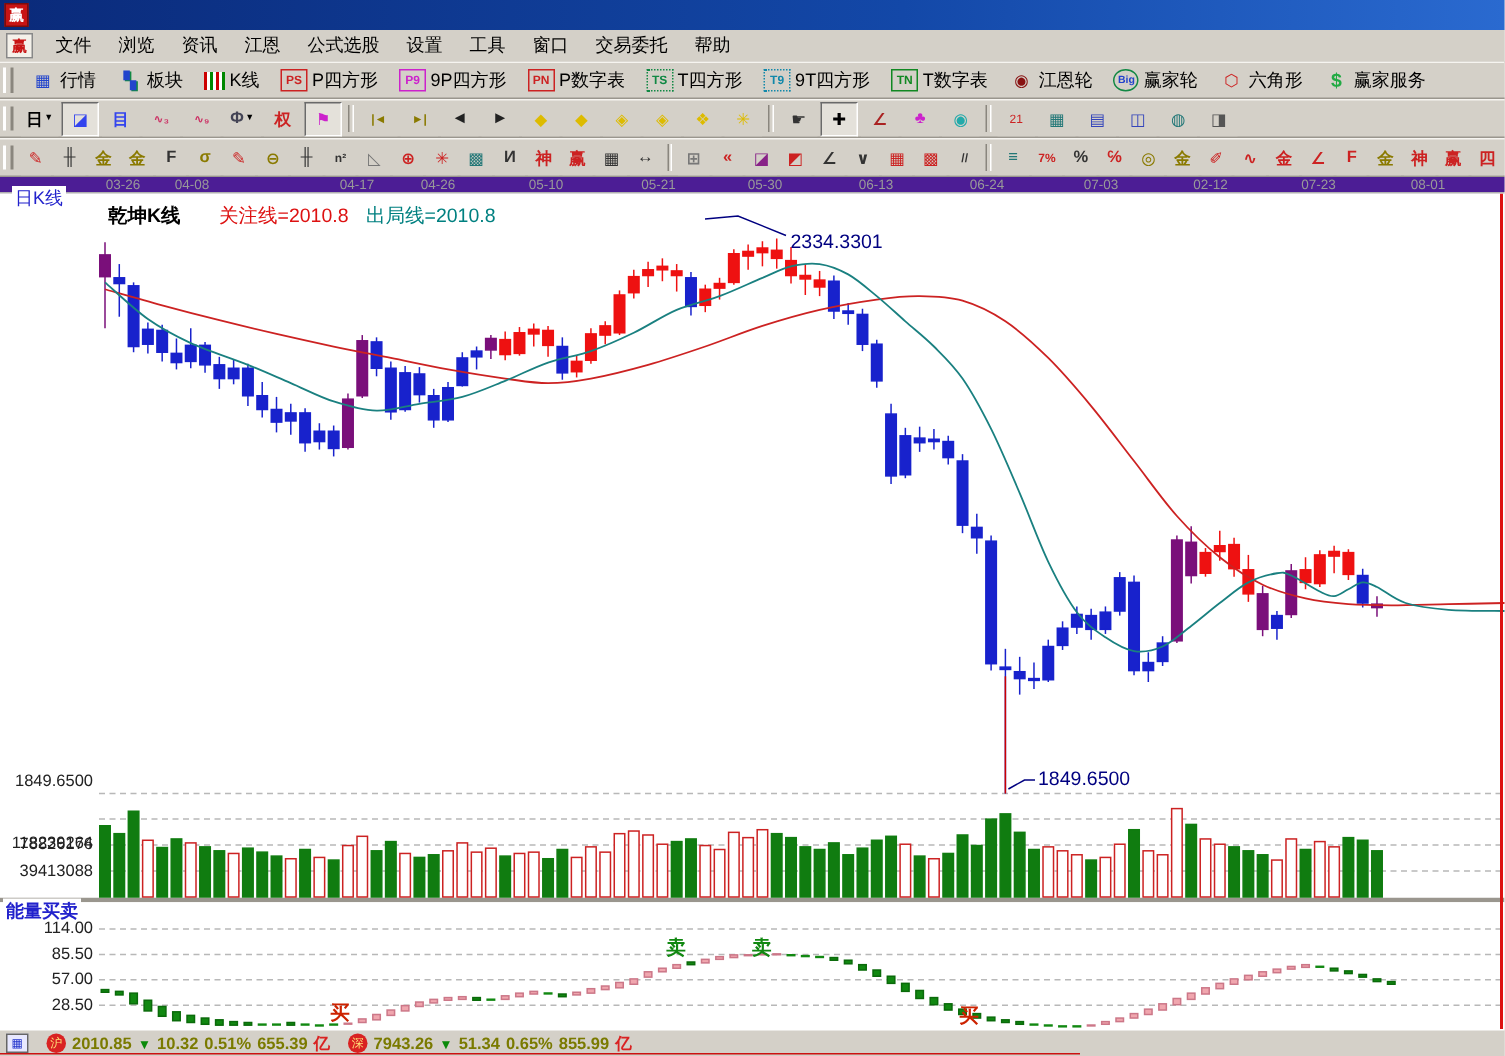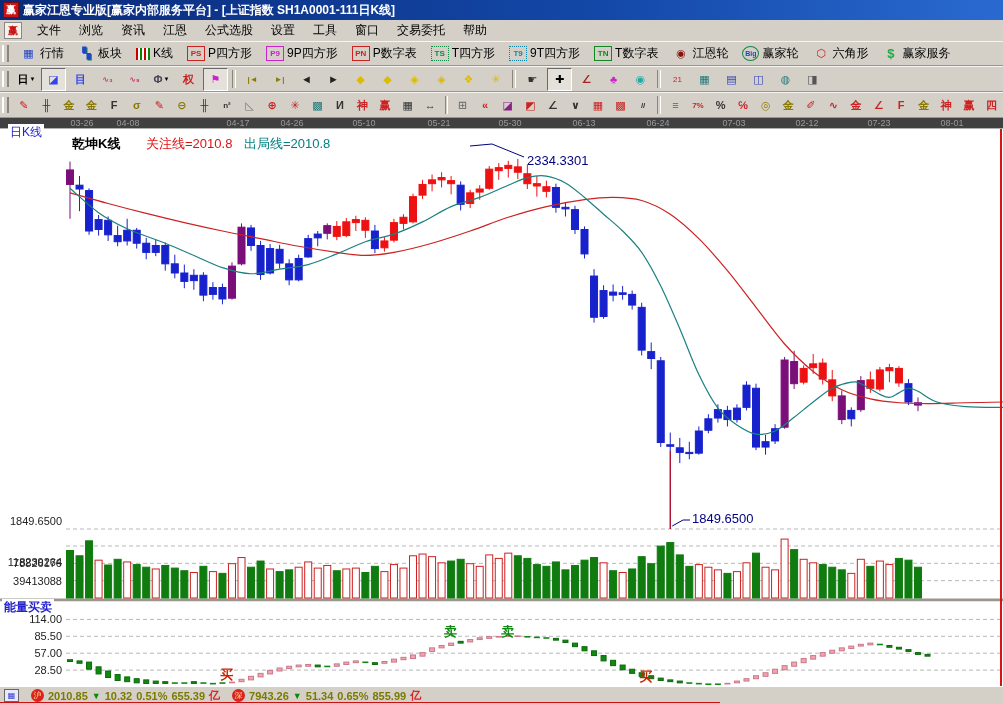--- a/index.html
+++ b/index.html
@@ -31,21 +31,21 @@
   .tb1icon{display:inline-flex;align-items:center;justify-content:center;width:17px;height:15px;
     font-size:11px;font-weight:bold;}
   .boxicon{border:1px solid;font-size:8px;width:16px;height:13px;}
   .tbbtn{width:23px;height:21px;margin:0 1px;display:inline-flex;align-items:center;justify-content:center;
     font-size:11px;background:#d4d0c8;border:1px solid transparent;cursor:default;position:relative;}
   .tbbtn.sel{border-color:#6a6a6a #fff #fff #6a6a6a;background:#e4e1da;}
   .tbbtn .dd{font-size:6px;color:#000;margin-left:1px;}
   .tbsep{width:2px;height:18px;border-left:1px solid #8a867e;border-right:1px solid #fff;margin:0 3px;}
   .tb3btn{width:22px;height:21px;}
   
-  #tickrow{position:absolute;top:118px;left:0;width:1003px;height:10px;background:#404040;}
+  #tickrow{position:absolute;top:118px;left:0;width:1003px;height:10px;background:#4c1d95;}
   .tick{position:absolute;top:0;transform:translateX(-50%);font-size:9px;color:#999;white-space:nowrap;}
   
   #chart{position:absolute;top:128px;left:0;width:1003px;height:558px;background:#fff;
     border-top:1px solid #b0b0b0;box-sizing:border-box;}
   #chart svg{position:absolute;top:0;left:0;}
   .ovl{position:absolute;white-space:nowrap;}
   #pane-title{top:-5px;left:8px;font-size:12px;color:#2222cc;background:#fff;padding:0 2px;}
   #legend{top:6px;left:72px;font-size:13px;}
   #legend .model{color:#000;font-weight:bold;margin-right:22px;}
   #legend .att{color:#dd1111;margin-right:8px;}
@@ -69,21 +69,20 @@
   .qyi{color:#d92222;font-weight:bold;}
   #redline{position:absolute;top:702px;left:0;width:720px;height:1px;background:#cc1111;}
 </style>
 </head>
 <body>
 
 <div id="app">
 
   <div id="titlebar">
     <span class="applogo">赢</span>
-    <span>赢家江恩专业版[赢家内部服务平台] - [上证指数  SH1A0001-111日K线]</span>
   </div>
 
   <div id="menubar">
     <span class="menulogo">赢</span>
   <span class="menuitem">文件</span>
       <span class="menuitem">浏览</span>
       <span class="menuitem">资讯</span>
       <span class="menuitem">江恩</span>
       <span class="menuitem">公式选股</span>
       <span class="menuitem">设置</span>

